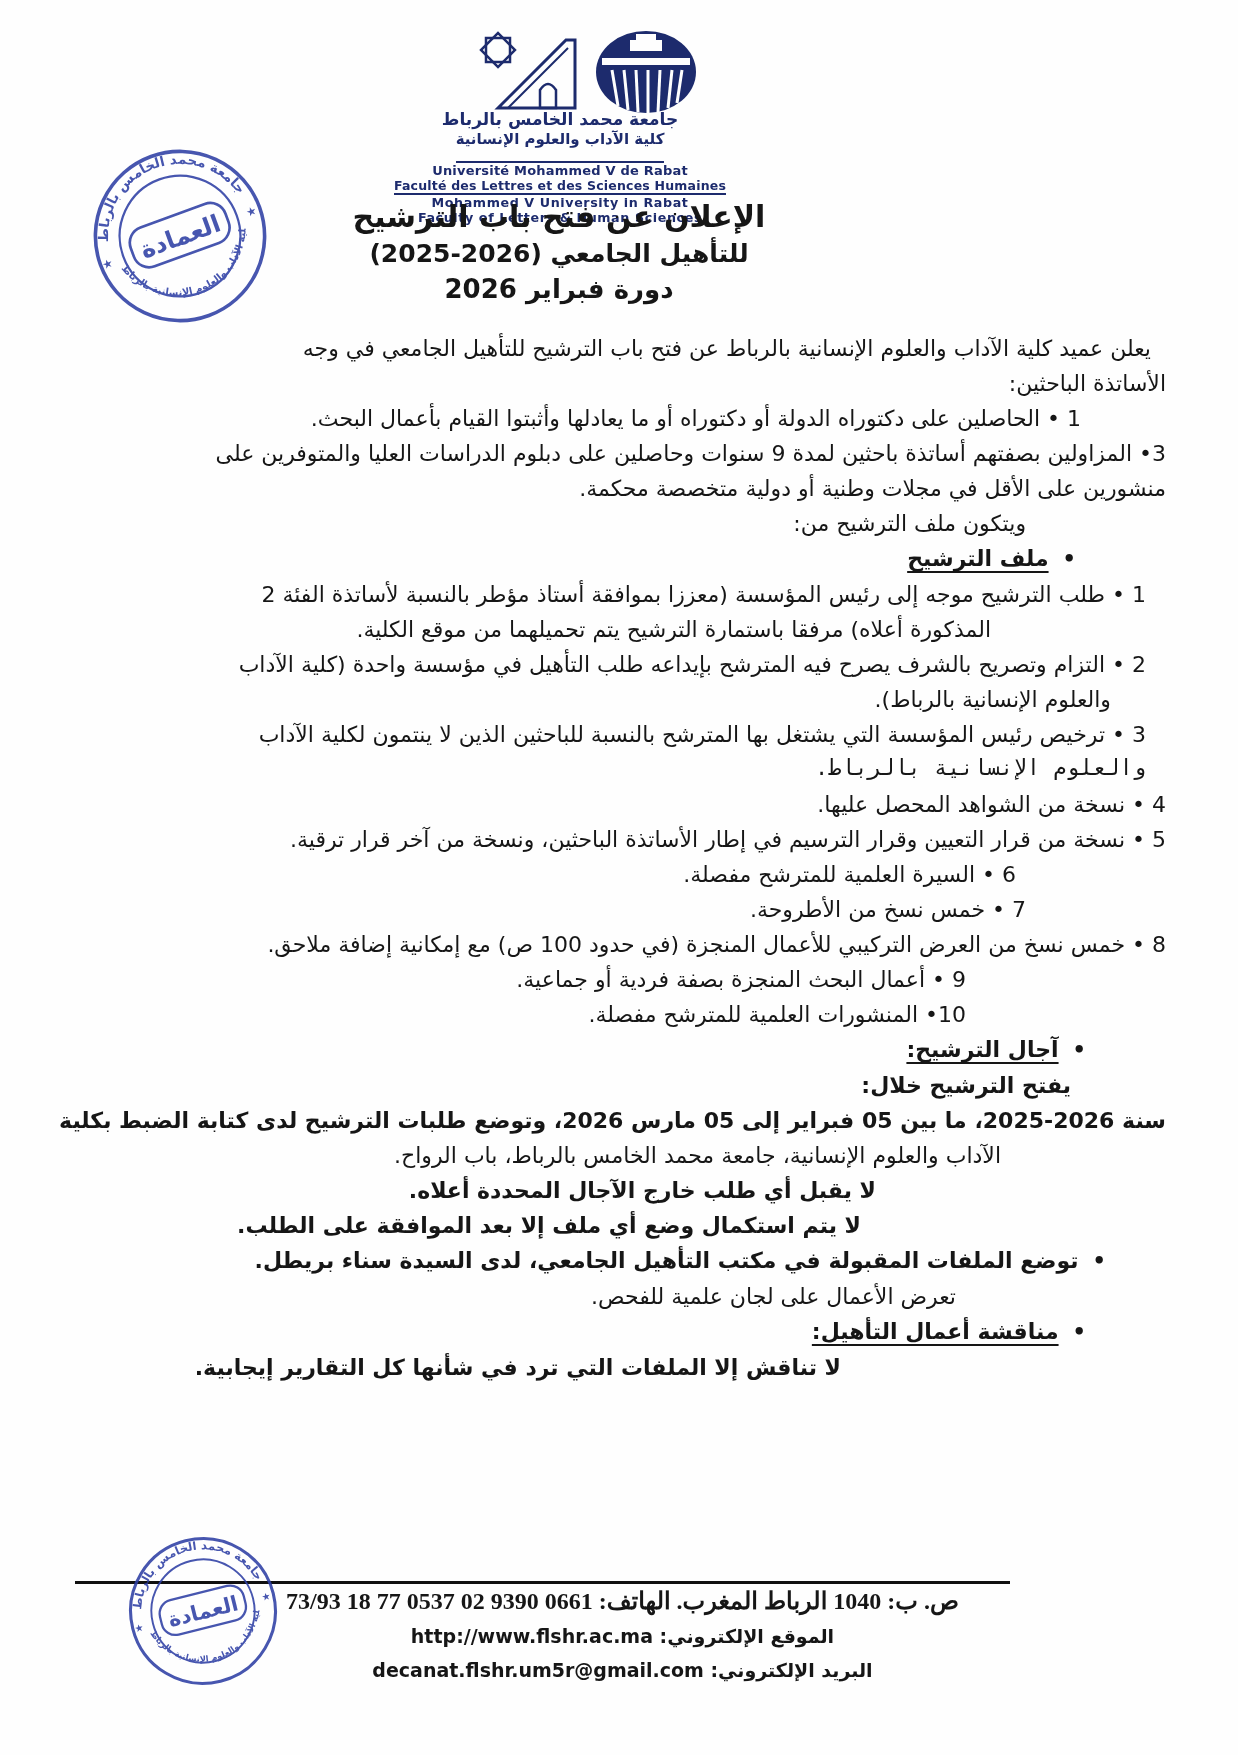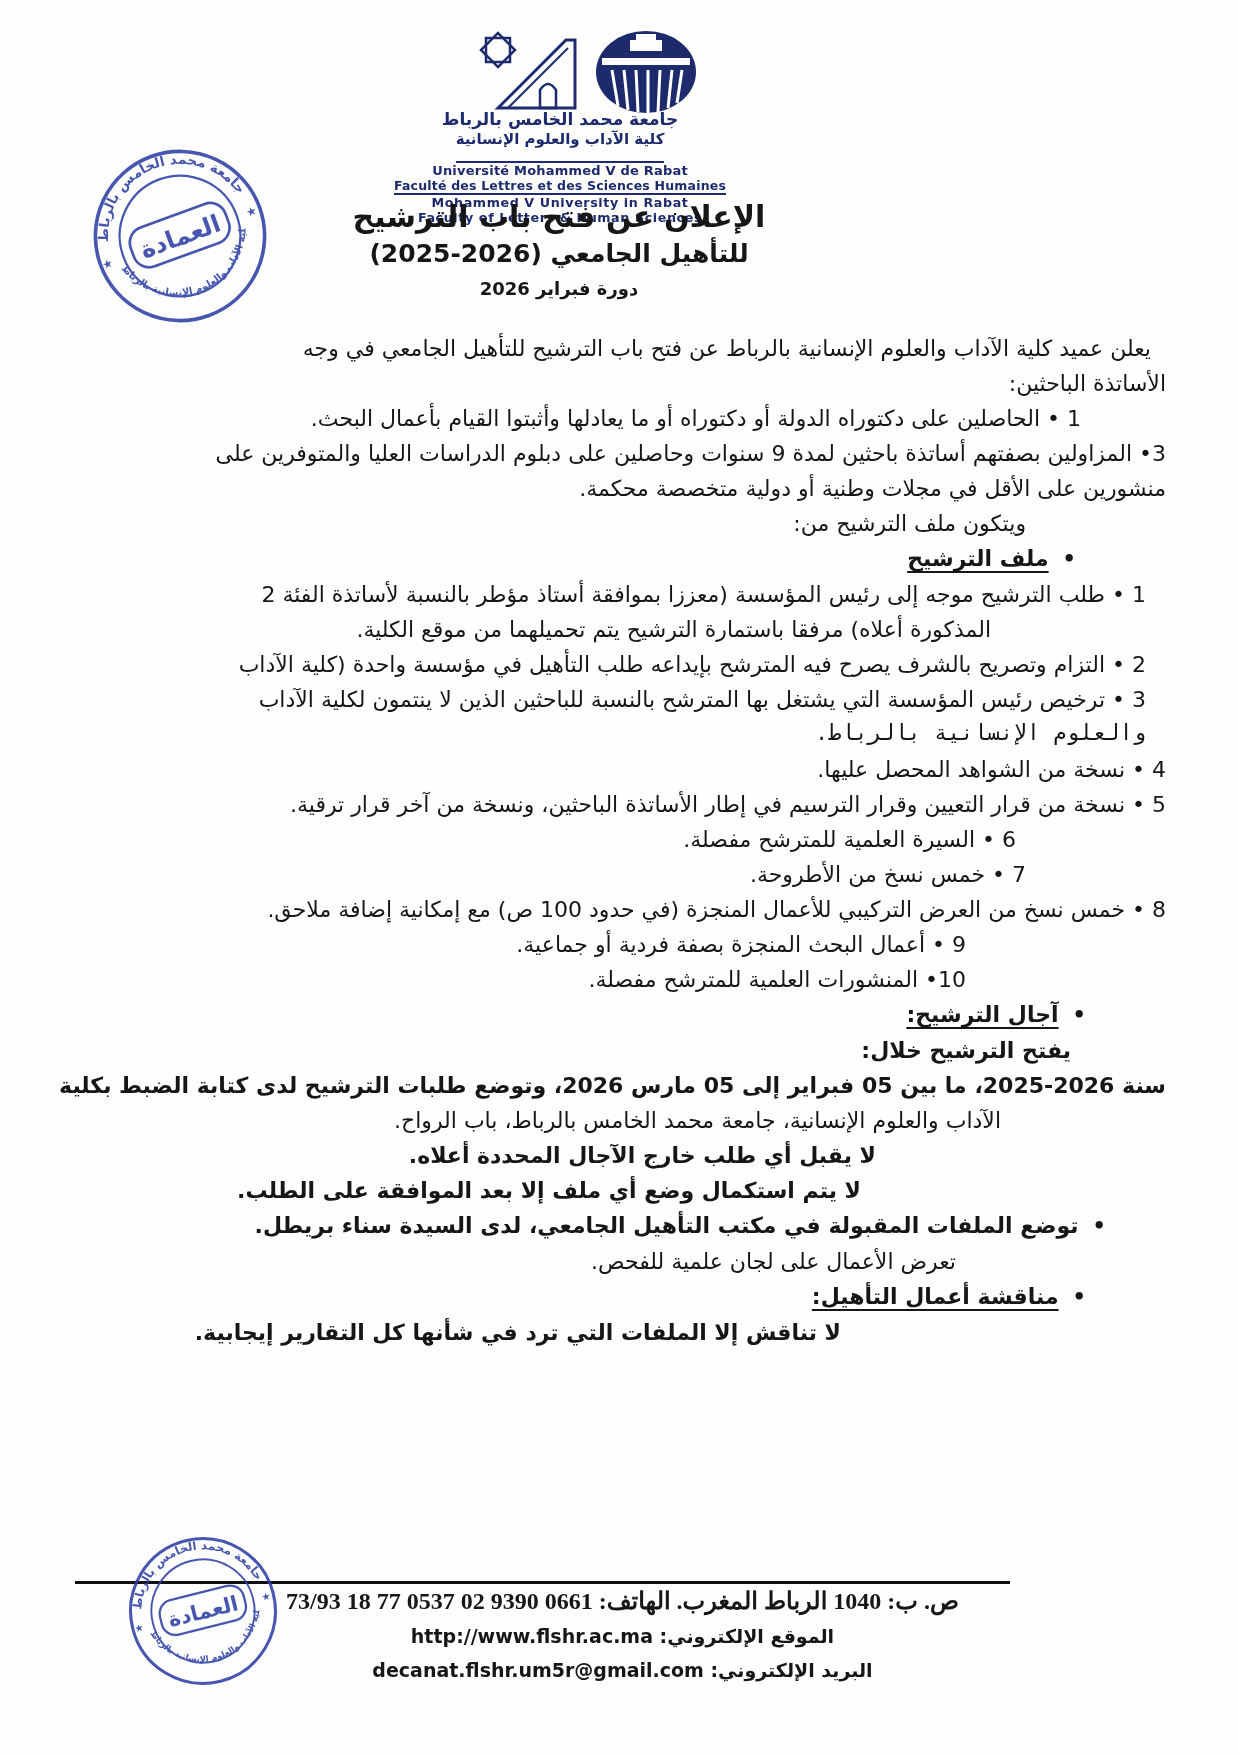--- a/index.html
+++ b/index.html
@@ -25,21 +25,21 @@
   
   .stamp{position:absolute;opacity:.88;}
   .stamp-top{left:90px;top:146px;width:180px;height:180px;transform:rotate(-20deg);}
   .stamp-bottom{left:126px;top:1534px;width:154px;height:154px;transform:rotate(-14deg);}
   .st-stroke{stroke:var(--stamp);fill:none;}
   .st-txt{fill:var(--stamp);font-weight:bold;font-family:"DejaVu Sans",sans-serif;}
   
   .title-block{position:absolute;top:198px;left:0;right:120px;text-align:center;direction:rtl;}
   .title-l1{font-size:30px;font-weight:bold;line-height:37px;}
   .title-l2{font-size:25px;font-weight:bold;line-height:37px;}
-  .title-l3{font-size:18px;font-weight:bold;line-height:34px;}
+  .title-l3{font-size:26px;font-weight:bold;line-height:34px;}
   
   .body-lines{position:absolute;top:331px;left:72px;width:1094px;direction:rtl;}
   .bl{font-size:22px;line-height:35px;white-space:nowrap;}
   .bl.r{text-align:right;}
   .bold{font-weight:bold;}
   .und{text-decoration:underline;text-underline-offset:5px;text-decoration-thickness:2px;}
   .blt{font-weight:bold;margin-left:14px;font-size:21px;}
   
   .footer-rule{position:absolute;top:1581px;left:75px;width:935px;height:3px;background:#101010;}
   .footer{position:absolute;top:1588px;left:205px;width:835px;text-align:center;direction:rtl;}
@@ -108,20 +108,21 @@
       <div class="bl r" style="padding-right: 15px;"><span class="">يعلن عميد كلية الآداب والعلوم الإنسانية بالرباط عن فتح باب الترشيح للتأهيل الجامعي في وجه</span></div>
       <div class="bl r"><span class="">الأساتذة الباحثين:</span></div>
       <div class="bl r" style="padding-right: 85px;"><span class="">1 • الحاصلين على دكتوراه الدولة أو دكتوراه أو ما يعادلها وأثبتوا القيام بأعمال البحث.</span></div>
       <div class="bl r"><span class="">3• المزاولين بصفتهم أساتذة باحثين لمدة 9 سنوات وحاصلين على دبلوم الدراسات العليا والمتوفرين على</span></div>
       <div class="bl r"><span class="">منشورين على الأقل في مجلات وطنية أو دولية متخصصة محكمة.</span></div>
       <div class="bl r" style="padding-right: 140px;"><span class="">ويتكون ملف الترشيح من:</span></div>
       <div class="bl r" style="padding-right: 90px;"><span class="blt">•</span><span class="bold und">ملف الترشيح</span></div>
       <div class="bl r" style="padding-right: 20px;"><span class="">1 • طلب الترشيح موجه إلى رئيس المؤسسة (معززا بموافقة أستاذ مؤطر بالنسبة لأساتذة الفئة 2</span></div>
       <div class="bl r" style="padding-right: 175px;"><span class="">المذكورة أعلاه) مرفقا باستمارة الترشيح يتم تحميلهما من موقع الكلية.</span></div>
       <div class="bl r" style="padding-right: 20px;"><span class="">2 • التزام وتصريح بالشرف يصرح فيه المترشح بإيداعه طلب التأهيل في مؤسسة واحدة (كلية الآداب</span></div>
+      <div class="bl r" style="padding-right: 55px;"><span class="">والعلوم الإنسانية بالرباط).</span></div>
       <div class="bl r" style="padding-right: 20px;"><span class="">3 • ترخيص رئيس المؤسسة التي يشتغل بها المترشح بالنسبة للباحثين الذين لا ينتمون لكلية الآداب</span></div>
       <div class="bl r" style="padding-right: 20px; font-family: Liberation Mono, monospace;"><span class="">والعلوم الإنسانية بالرباط.</span></div>
       <div class="bl r"><span class="">4 • نسخة من الشواهد المحصل عليها.</span></div>
       <div class="bl r"><span class="">5 • نسخة من قرار التعيين وقرار الترسيم في إطار الأساتذة الباحثين، ونسخة من آخر قرار ترقية.</span></div>
       <div class="bl r" style="padding-right: 150px;"><span class="">6 • السيرة العلمية للمترشح مفصلة.</span></div>
       <div class="bl r" style="padding-right: 140px;"><span class="">7 • خمس نسخ من الأطروحة.</span></div>
       <div class="bl r"><span class="">8 • خمس نسخ من العرض التركيبي للأعمال المنجزة (في حدود 100 ص) مع إمكانية إضافة ملاحق.</span></div>
       <div class="bl r" style="padding-right: 200px;"><span class="">9 • أعمال البحث المنجزة بصفة فردية أو جماعية.</span></div>
       <div class="bl r" style="padding-right: 200px;"><span class="">10• المنشورات العلمية للمترشح مفصلة.</span></div>
       <div class="bl r" style="padding-right: 80px;"><span class="blt">•</span><span class="bold und">آجال الترشيح:</span></div>

